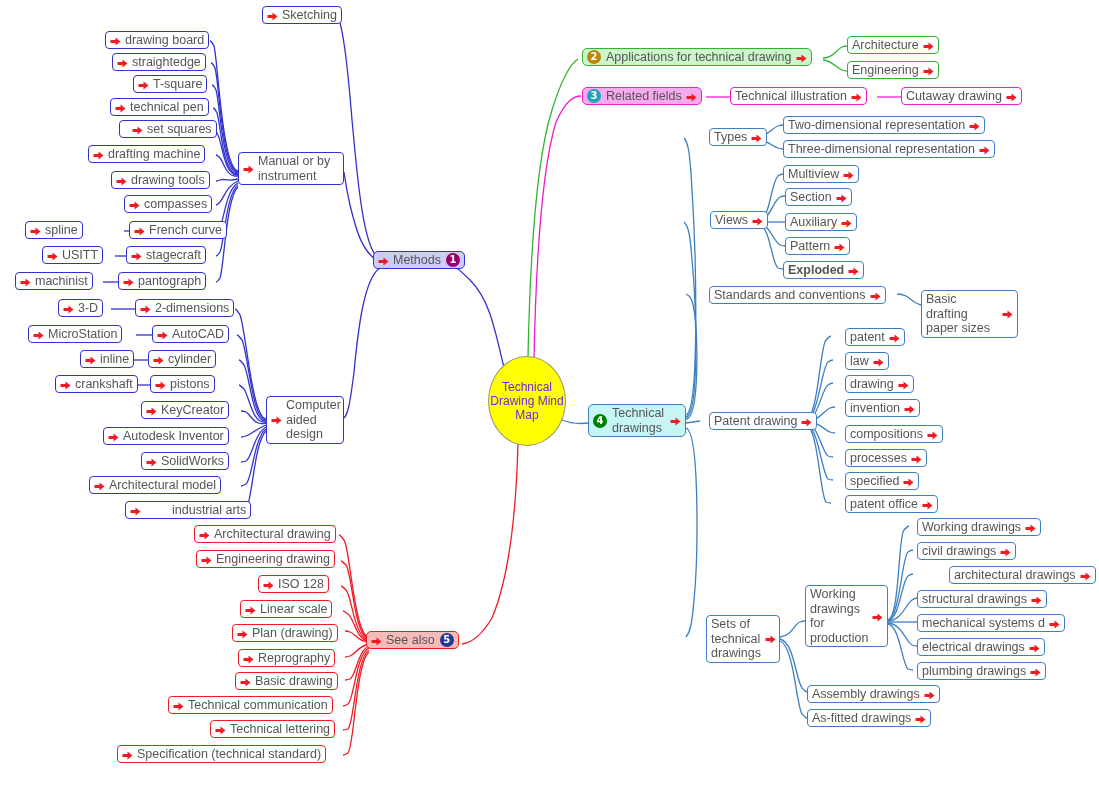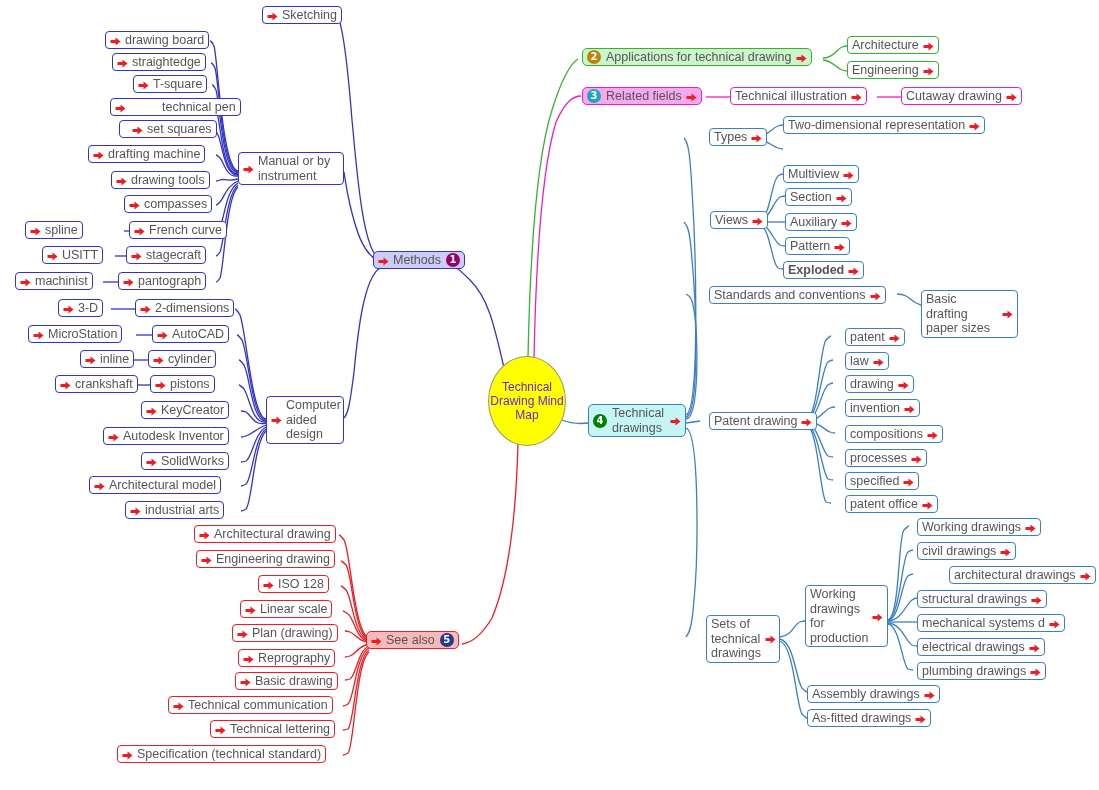--- a/index.html
+++ b/index.html
@@ -249,21 +249,21 @@
       <span class="lbl">straightedge</span>
     </div>
 <div class="node c-blue" style="left:133px;top:75px;">
       <span class="arw left">
         <svg width="11" height="11" viewBox="0 0 11 11">
           <path d="M0.5,4 L5.5,4 L5.5,1.5 L10.5,5.5 L5.5,9.5 L5.5,7 L0.5,7 Z" fill="#ee1c24"></path>
         </svg>
       </span>
       <span class="lbl">T-square</span>
     </div>
-<div class="node c-blue" style="left:110px;top:98px;gap:32px;">
+<div class="node c-blue" style="left:110px;top:98px;">
       <span class="arw left">
         <svg width="11" height="11" viewBox="0 0 11 11">
           <path d="M0.5,4 L5.5,4 L5.5,1.5 L10.5,5.5 L5.5,9.5 L5.5,7 L0.5,7 Z" fill="#ee1c24"></path>
         </svg>
       </span>
       <span class="lbl">technical pen</span>
     </div>
 <div class="node c-blue" style="left:119px;top:120px;padding-left:12px;">
       <span class="arw left">
         <svg width="11" height="11" viewBox="0 0 11 11">
@@ -434,21 +434,21 @@
       <span class="lbl">SolidWorks</span>
     </div>
 <div class="node c-blue" style="left:89px;top:476px;">
       <span class="arw left">
         <svg width="11" height="11" viewBox="0 0 11 11">
           <path d="M0.5,4 L5.5,4 L5.5,1.5 L10.5,5.5 L5.5,9.5 L5.5,7 L0.5,7 Z" fill="#ee1c24"></path>
         </svg>
       </span>
       <span class="lbl">Architectural model</span>
     </div>
-<div class="node c-blue" style="left:125px;top:501px;">
+<div class="node c-blue" style="left:125px;top:501px;gap:27px;">
       <span class="arw left">
         <svg width="11" height="11" viewBox="0 0 11 11">
           <path d="M0.5,4 L5.5,4 L5.5,1.5 L10.5,5.5 L5.5,9.5 L5.5,7 L0.5,7 Z" fill="#ee1c24"></path>
         </svg>
       </span>
       <span class="lbl">industrial arts</span>
     </div>
 
 <div class="node main m-apps" style="left:582px;top:48px;">
   <span class="badge left" style="background:#b8860b">2</span>
@@ -521,20 +521,28 @@
       </span>
     </div>
 <div class="node c-lblue" style="left:783px;top:116px;">
       <span class="lbl">Two-dimensional representation</span>
       <span class="arw right">
         <svg width="11" height="11" viewBox="0 0 11 11">
           <path d="M0.5,4 L5.5,4 L5.5,1.5 L10.5,5.5 L5.5,9.5 L5.5,7 L0.5,7 Z" fill="#ee1c24"></path>
         </svg>
       </span>
     </div>
+<div class="node c-lblue" style="left:783px;top:140px;">
+      <span class="lbl">Three-dimensional representation</span>
+      <span class="arw right">
+        <svg width="11" height="11" viewBox="0 0 11 11">
+          <path d="M0.5,4 L5.5,4 L5.5,1.5 L10.5,5.5 L5.5,9.5 L5.5,7 L0.5,7 Z" fill="#ee1c24"></path>
+        </svg>
+      </span>
+    </div>
 
 <div class="node c-lblue" style="left:710px;top:211px;">
       <span class="lbl">Views</span>
       <span class="arw right">
         <svg width="11" height="11" viewBox="0 0 11 11">
           <path d="M0.5,4 L5.5,4 L5.5,1.5 L10.5,5.5 L5.5,9.5 L5.5,7 L0.5,7 Z" fill="#ee1c24"></path>
         </svg>
       </span>
     </div>
 <div class="node c-lblue" style="left:783px;top:165px;">

